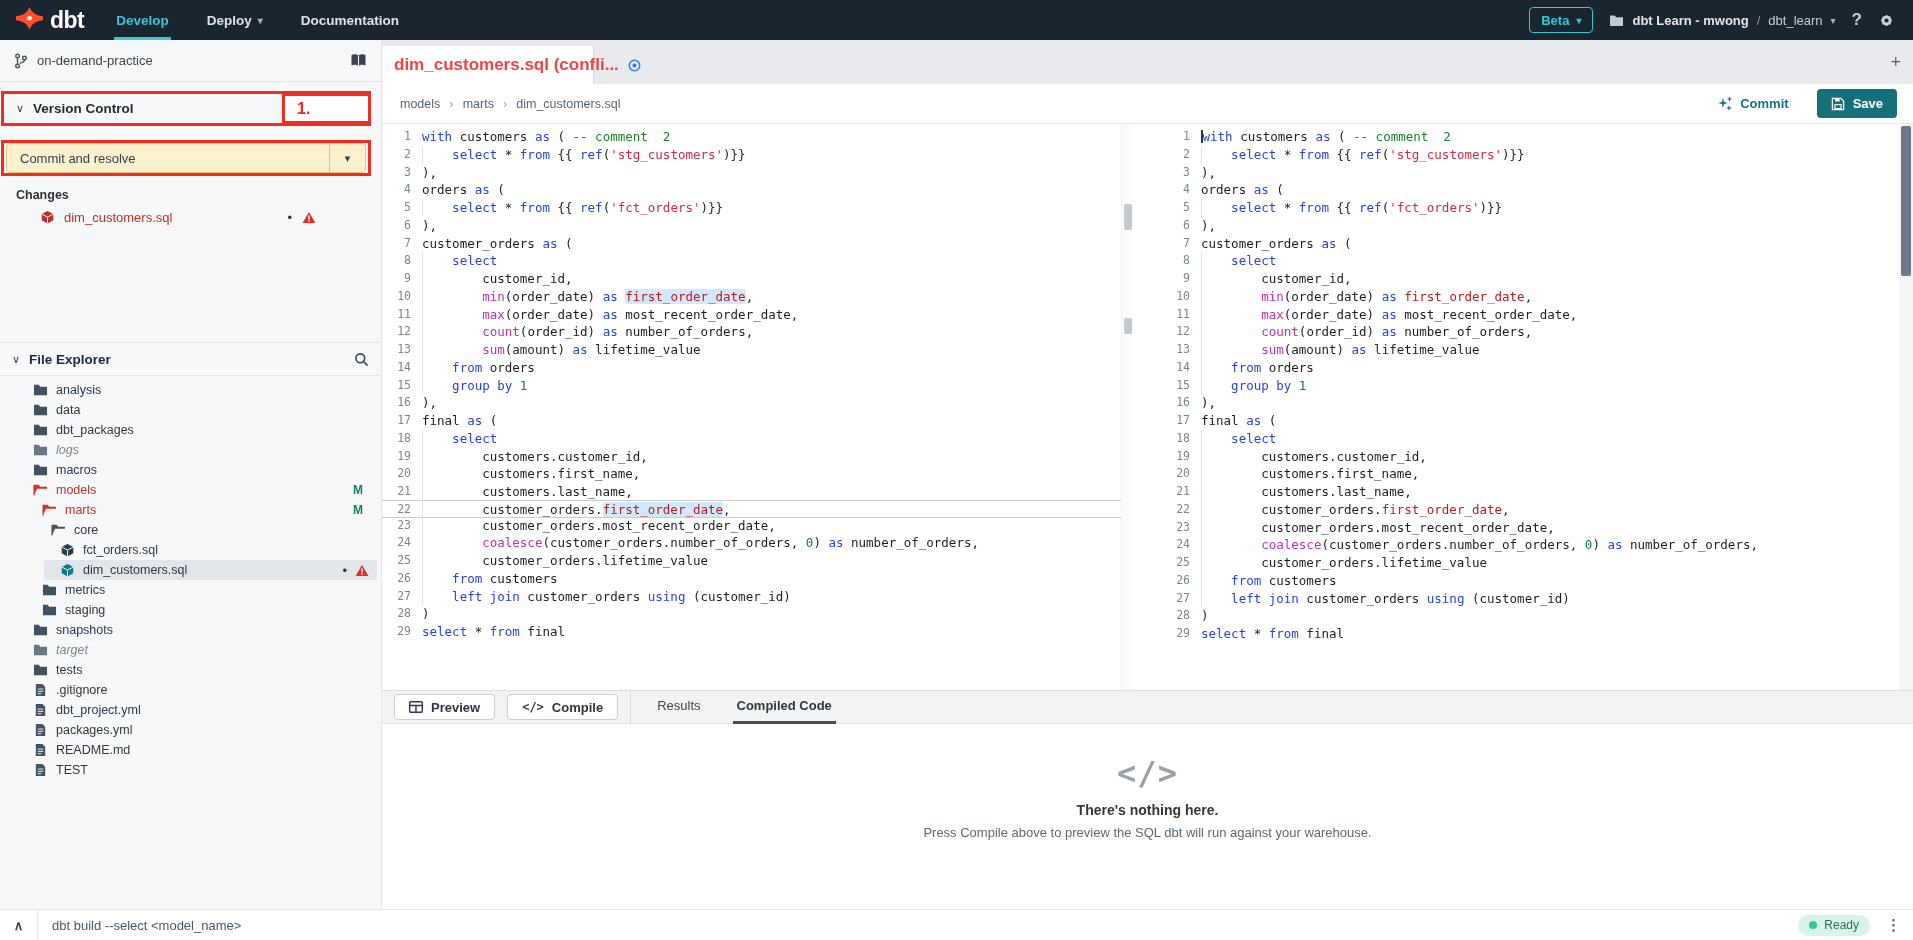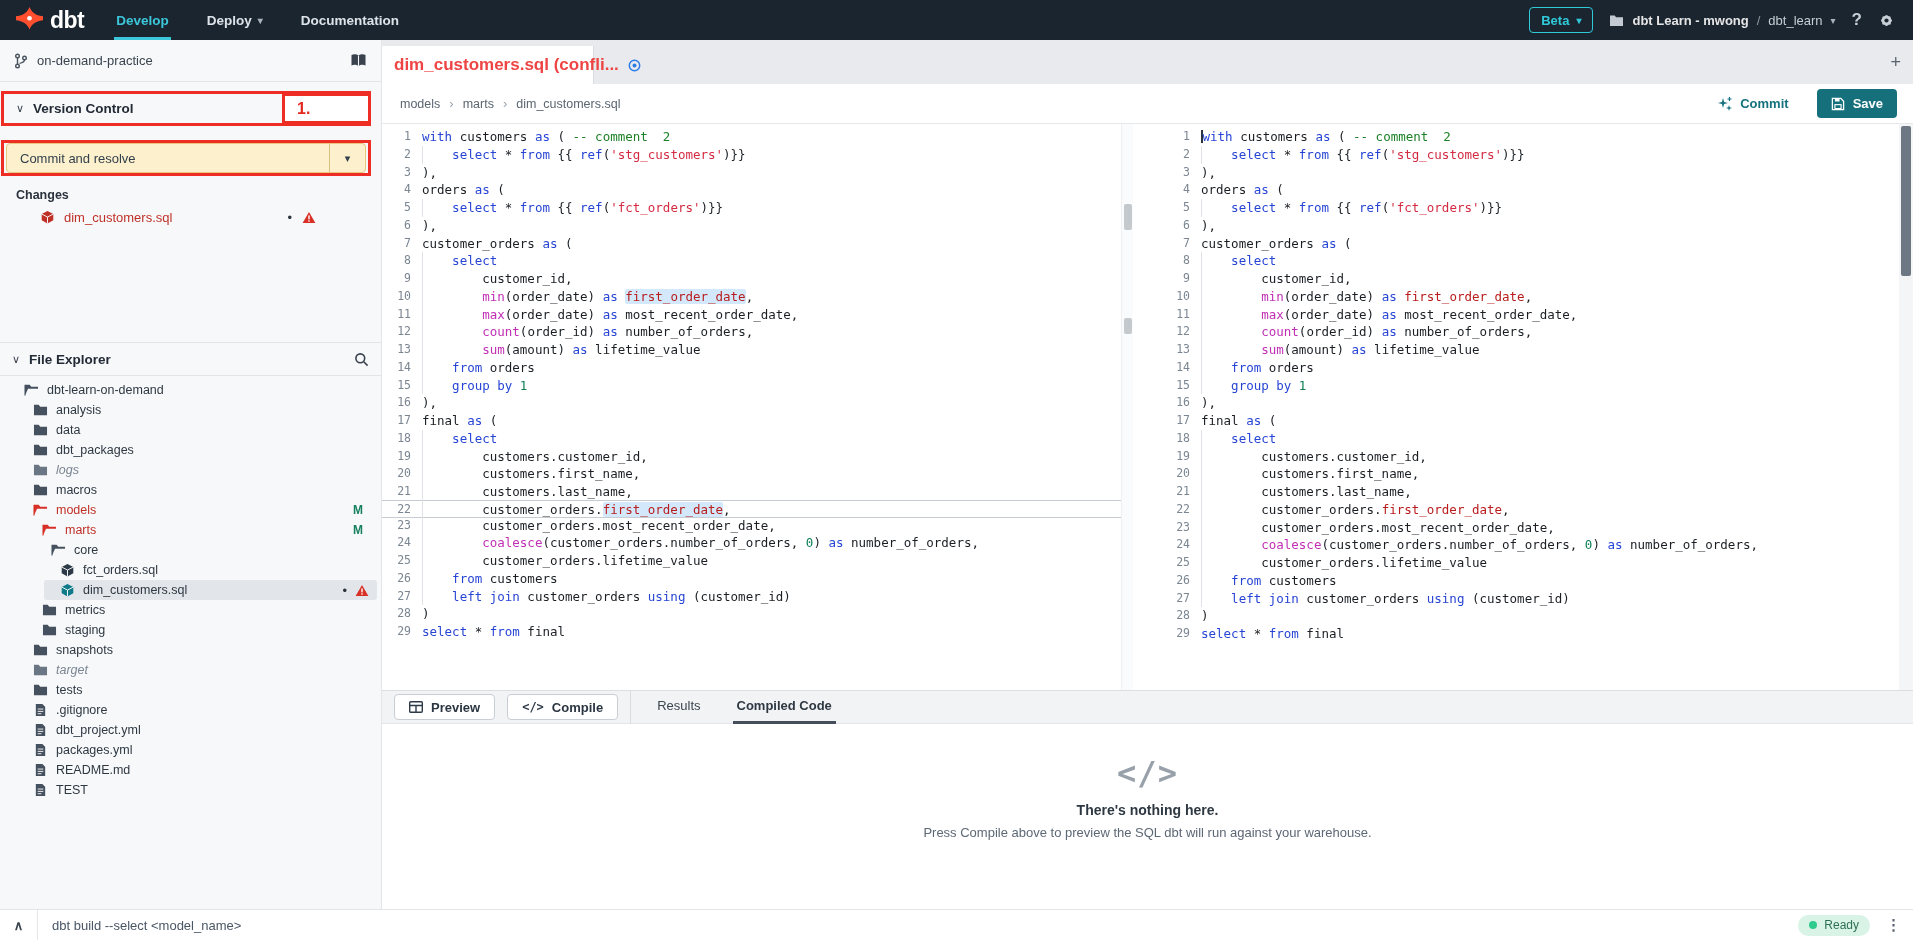--- a/index.html
+++ b/index.html
@@ -227,29 +227,20 @@
       <span class="chev">∨</span>
       <span class="fe-title">File Explorer</span>
       <span>
         <svg width="15" height="15" viewBox="0 0 15 15">
             <circle cx="6.3" cy="6.3" r="4.4" stroke="#39424d" stroke-width="1.6" fill="none"></circle>
             <path d="M9.8 9.8L13.6 13.6" stroke="#39424d" stroke-width="1.6"></path>
           </svg>
       </span>
     </div>
     <div class="tree" id="file-tree">
-        <div class="tree-row">
-          <span class="tree-indent" style="width: 24px; flex-shrink: 0;"></span>
-          <svg width="15" height="14" viewBox="0 0 16 15">
-            <path d="M1 2h5l1.8 2H15v2.2H4.3L1 13.5z" fill="#45515e"></path>
-            <path d="M1 2v11.5" stroke="#45515e" stroke-width="1"></path>
-          </svg>
-          <span class="tree-label">dbt-learn-on-demand</span>
-          <span class="tree-right"></span>
-        </div>
         <div class="tree-row">
           <span class="tree-indent" style="width: 33px; flex-shrink: 0;"></span>
           <svg width="15" height="14" viewBox="0 0 16 15">
             <path d="M1 2h5l1.8 2H15v9H1z" fill="#45515e"></path>
           </svg>
           <span class="tree-label">analysis</span>
           <span class="tree-right"></span>
         </div>
         <div class="tree-row">
           <span class="tree-indent" style="width: 33px; flex-shrink: 0;"></span>

